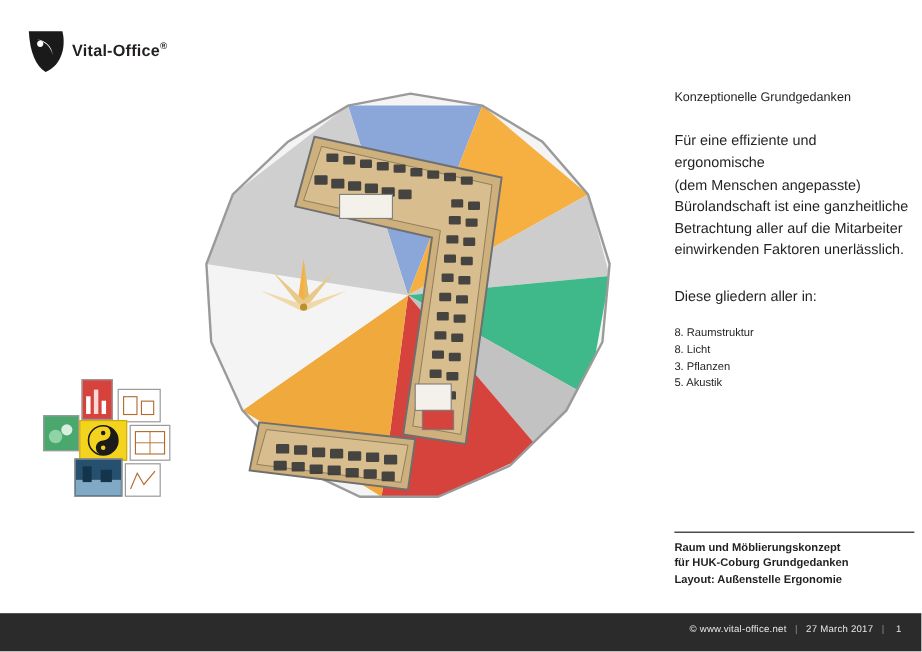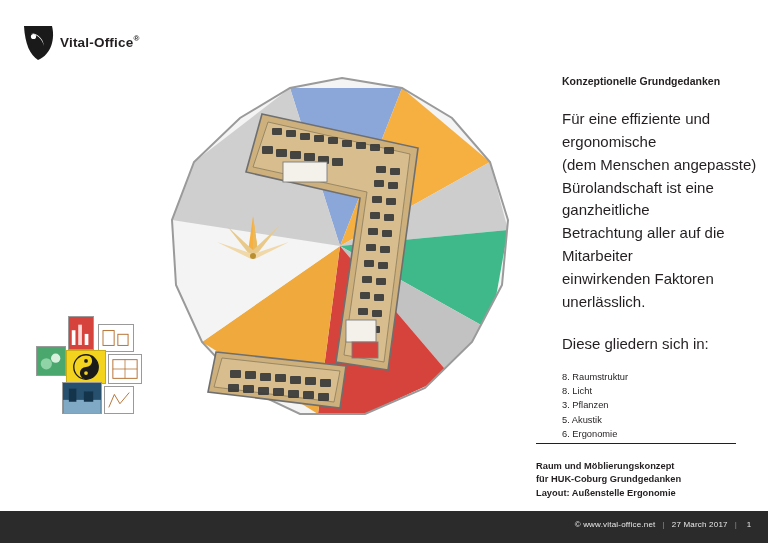--- a/index.html
+++ b/index.html
@@ -49,52 +49,52 @@
 
   
   #text-col {
     position: absolute;
     left: 562px;
     top: 74px;
     width: 196px;
   }
   #text-col .heading {
     font-size: 10.5px;
-    font-weight: bold;
+    font-weight: normal;
     color: #231f20;
     margin-bottom: 6px;
     line-height: 1.35;
   }
   #text-col .para {
-    font-size: 15px;
+    font-size: 12px;
     line-height: 1.52;
     color: #231f20;
     margin-bottom: 16px;
     white-space: pre-line;
     margin-top: 20px;
   }
   #text-col .list {
     margin: 0 0 16px 0;
     padding: 0;
     list-style: none;
   }
   #text-col .list li {
     font-size: 9.3px;
     line-height: 1.52;
     color: #231f20;
   }
 
   
   #caption {
     position: absolute;
-    left: 536px;
+    left: 562px;
     top: 443px;
     width: 200px;
     border-top: 1.5px solid #231f20;
-    padding-top: 16px;
+    padding-top: 6px;
   }
   #caption .cap-line {
     font-size: 9.3px;
     font-weight: bold;
     line-height: 1.45;
     color: #231f20;
   }
 
   
   #footer-bar {
@@ -319,27 +319,26 @@
   </div>
 </div>
 
 <div id="text-col">
   <div class="heading">Konzeptionelle Grundgedanken</div>
   <div class="para">Für eine effiziente und ergonomische
 (dem Menschen angepasste)
 Bürolandschaft ist eine ganzheitliche
 Betrachtung aller auf die Mitarbeiter
 einwirkenden Faktoren unerlässlich.</div>
-  <div class="para" style="margin-bottom:14px;">Diese gliedern sich in:</div>
+  <div class="para" style="margin-bottom:14px;">Diese gliedern aller in:</div>
   <ul class="list">
     <li>8. Raumstruktur</li>
     <li>8. Licht</li>
     <li>3. Pflanzen</li>
     <li>5. Akustik</li>
-    <li>6. Ergonomie</li>
   </ul>
 </div>
 
 <div id="caption">
   <div class="cap-line">Raum und Möblierungskonzept</div>
   <div class="cap-line">für HUK-Coburg Grundgedanken</div>
   <div class="cap-line">Layout: Außenstelle Ergonomie</div>
 </div>
 
 <div id="footer-bar"></div>

